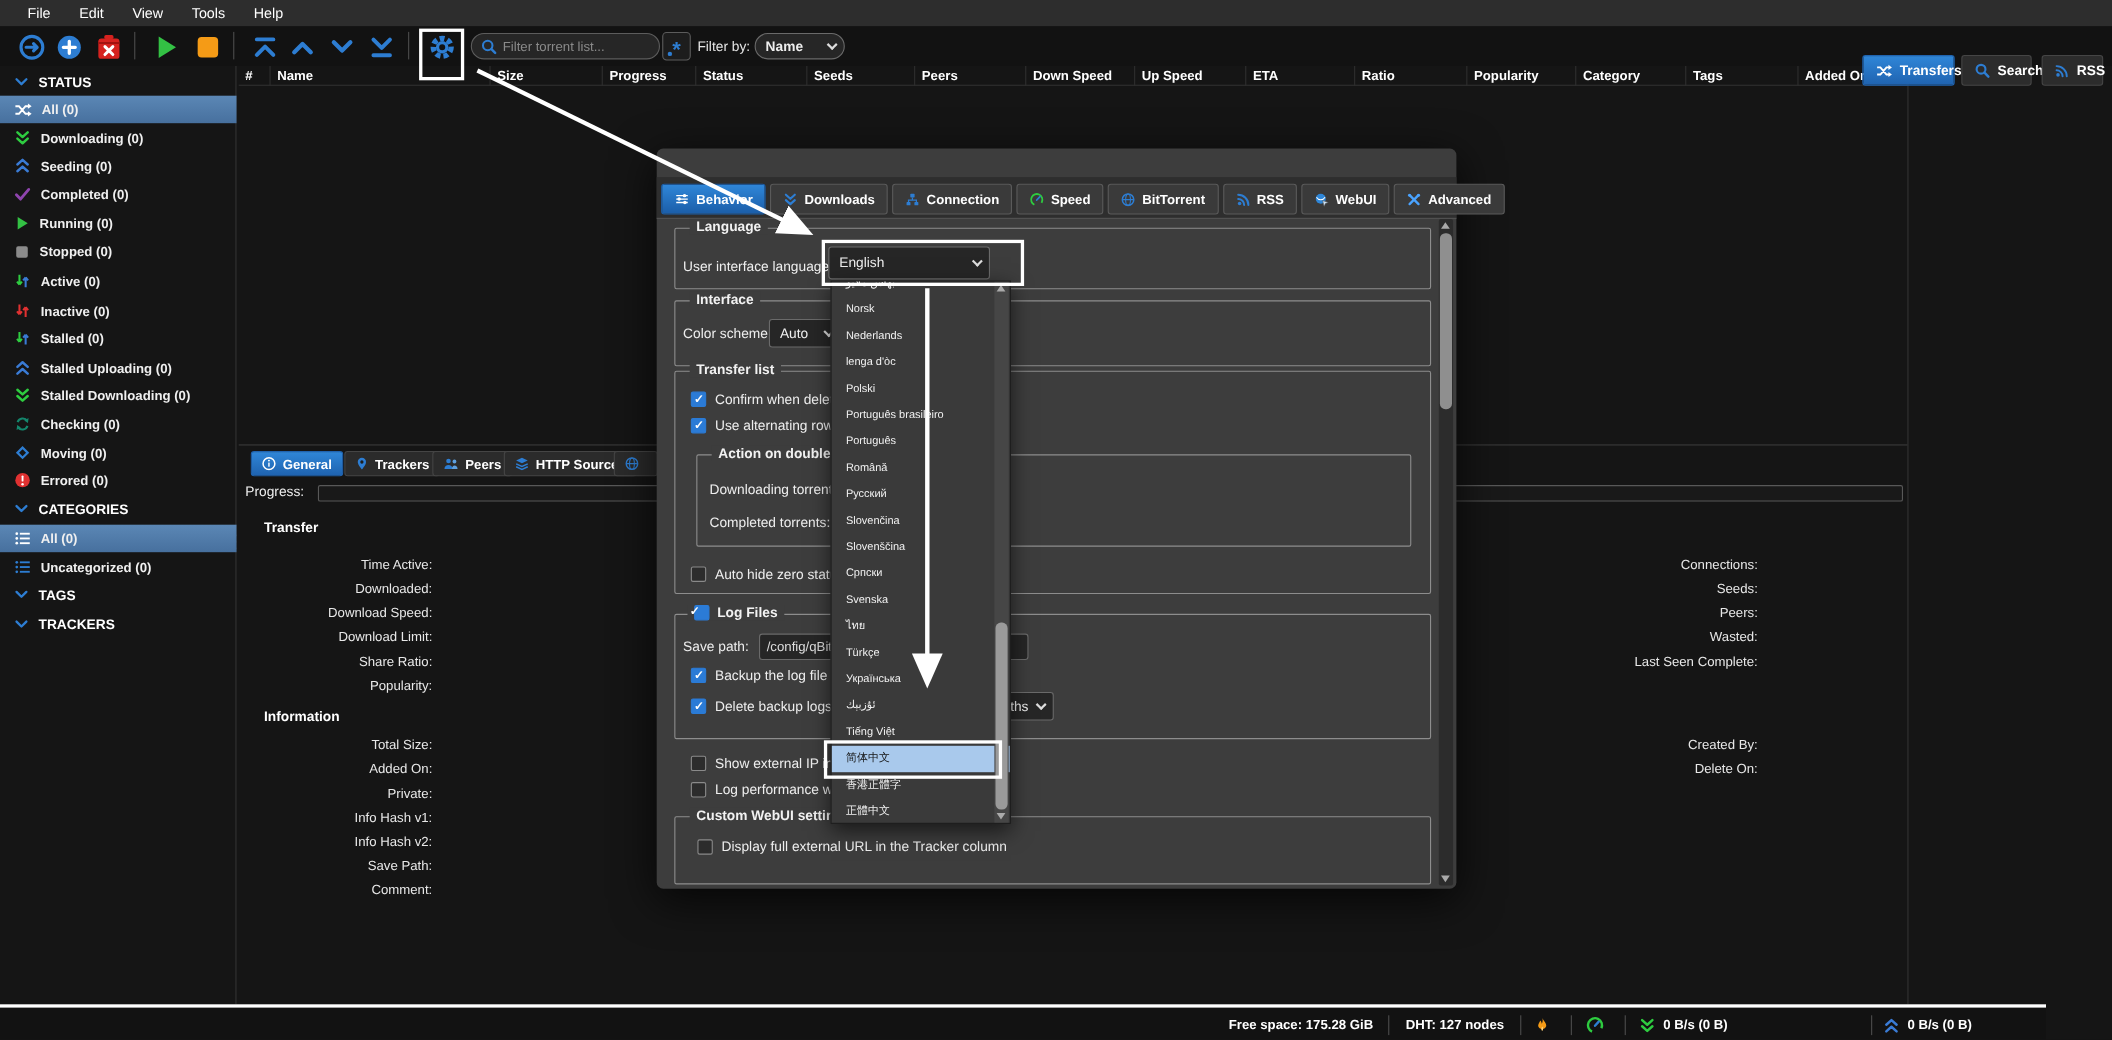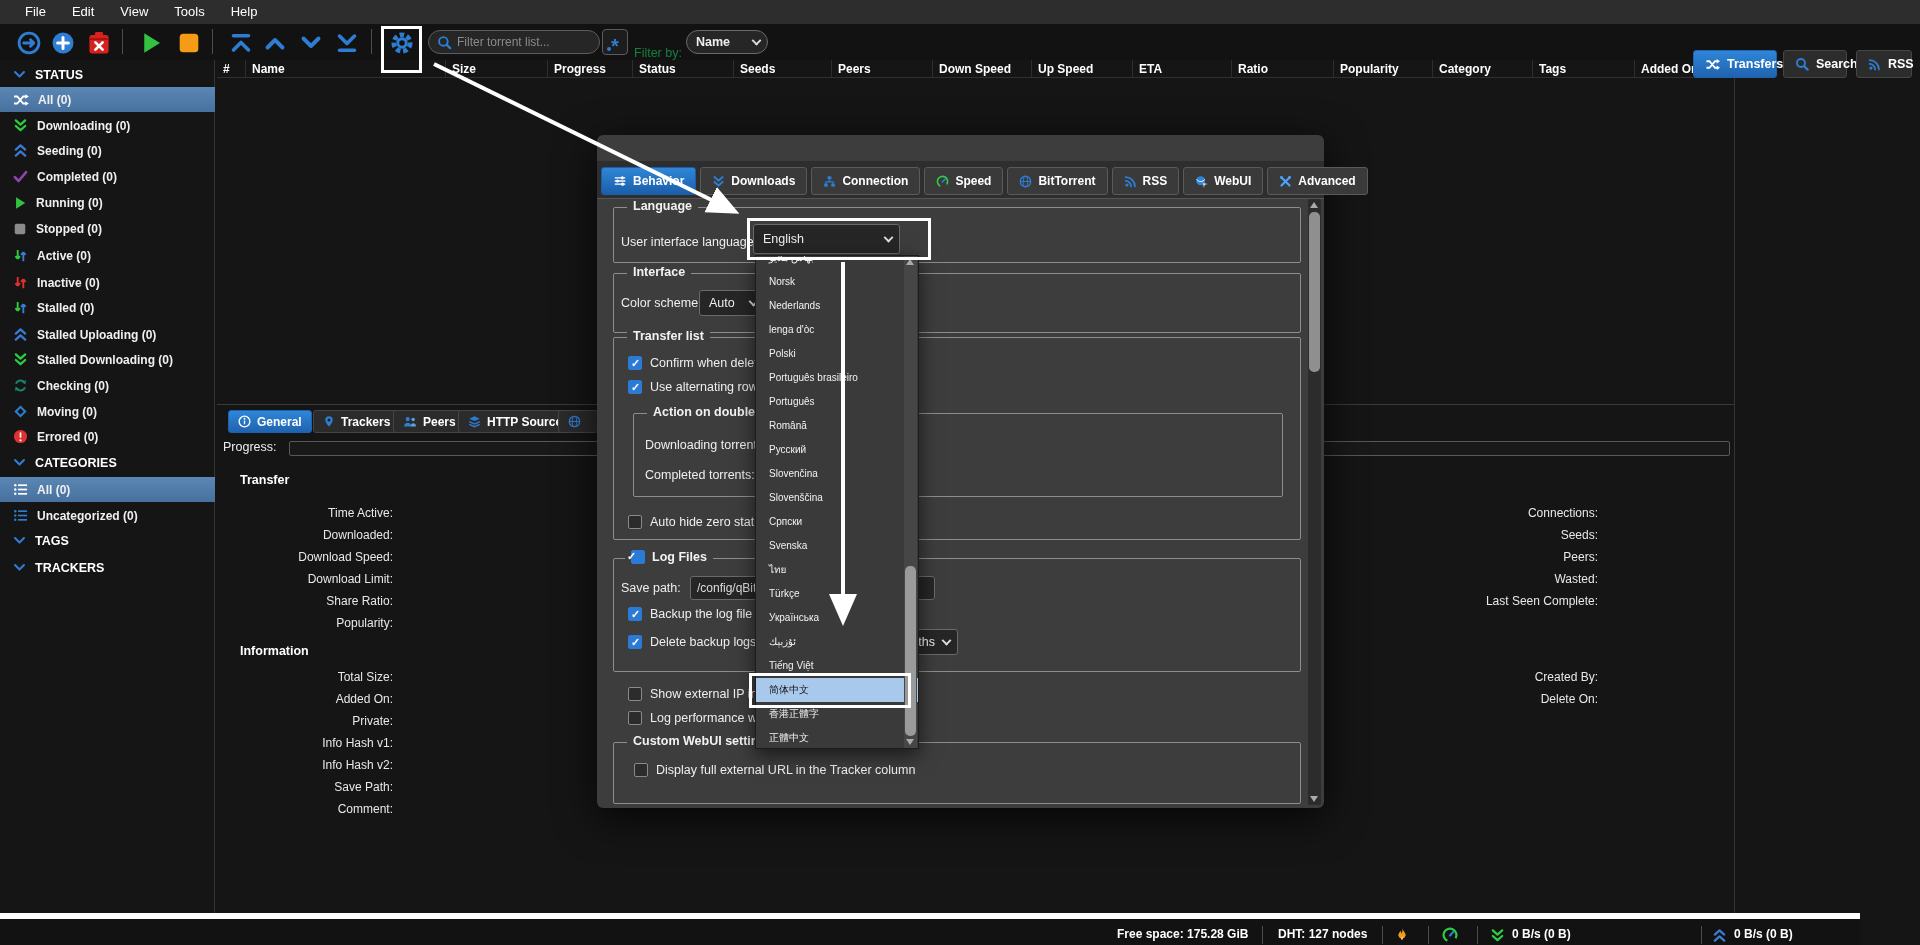--- a/index.html
+++ b/index.html
@@ -14,21 +14,21 @@
 
 .toolbar{position:absolute;left:0;top:24px;width:1920px;height:36px;background:#121212;z-index:5}
 .tbtn{position:absolute;top:30px;width:26px;height:26px;transform:translateY(-24px);display:flex;align-items:center;justify-content:center}
 .tsep{position:absolute;top:5px;width:1px;height:25px;background:#4d4d4d}
 .searchbox{position:absolute;left:428px;top:6px;width:172px;height:24px;background:#262626;border:1px solid #5c5c5c;border-radius:12px;display:flex;align-items:center;padding:0 8px;gap:5px}
 .searchbox input{background:transparent;border:none;outline:none;color:#cfcfcf;font-size:12px;width:130px;font-family:"Liberation Sans",sans-serif}
 .searchbox input::placeholder{color:#8a8a8a}
 .regexbox{position:absolute;left:602px;top:5px;width:26px;height:26px;border:1px solid #5c5c5c;border-radius:4px;background:#1d1d1d;display:flex;align-items:center;justify-content:center;position:absolute}
 .regexstar{color:#2d7dd2;font-size:20px;font-weight:bold;line-height:10px;margin-top:8px}
 .regexdot{position:absolute;left:4px;bottom:3px;width:4px;height:4px;border-radius:50%;background:#2d7dd2}
-.filterby{position:absolute;left:634px;top:0;height:36px;display:flex;align-items:flex-end;font-size:12.5px;color:#15803d}
+.filterby{position:absolute;left:634px;top:0;height:36px;display:flex;align-items:center;font-size:12.5px;color:#e5e5e5}
 .sel{background:#262626;border:1px solid #6a6a6a;color:#eee;font-size:12.5px;display:flex;align-items:center;padding:0 22px 0 9px;position:absolute;border-radius:3px}
 .sel .chev{position:absolute;right:7px;top:50%;width:7px;height:7px;border-right:2px solid #ddd;border-bottom:2px solid #ddd;transform:translateY(-70%) rotate(45deg)}
 .sel.round{border-radius:12px;font-weight:bold}
 .viewbtn{position:absolute;top:26px;height:28px;border-radius:3px;display:flex;align-items:center;gap:7px;padding:0 11px;font-size:12.5px;font-weight:bold;color:#fff;background:#2c2c2c;border:1px solid #454545}
 .viewbtn.active{background:linear-gradient(#2f86d8,#1f63b0);border-color:#1f63b0}
 
 
 .sidebar{position:absolute;left:0;top:60px;width:215px;height:853px;background:#151515;border-right:1px solid #333;z-index:4}
 .sbhead{position:absolute;left:0;width:215px;height:25px;display:flex;align-items:center;gap:9px;padding-left:13px;font-size:12.5px;font-weight:bold;color:#fff}
 .sbrow{position:absolute;left:0;width:215px;height:25px;display:flex;align-items:center;gap:9px;padding-left:13px;font-size:12px;font-weight:bold;color:#f0f0f0}
@@ -43,21 +43,21 @@
 
 
 .props-divider{position:absolute;left:217px;top:404px;width:1517px;height:1px;background:#3a3a3a;z-index:3}
 .ptab{position:absolute;top:410px;height:23px;border-radius:3px;background:#2b2b2b;border:1px solid #454545;display:flex;align-items:center;gap:6px;padding:0 9px;font-size:12px;font-weight:bold;color:#fff;z-index:3}
 .ptab.active{background:linear-gradient(#2f86d8,#1f63b0);border-color:#1f63b0}
 .plabel{position:absolute;width:170px;text-align:right;font-size:12px;color:#e8e8e8;z-index:3}
 .ptitle{position:absolute;font-size:12.5px;font-weight:bold;color:#fff;z-index:3}
 .progressbar{position:absolute;left:289px;top:441px;width:1441px;height:15px;border:1px solid #585858;background:#191919;border-radius:2px;z-index:3}
 
 
-.statusbar{position:absolute;left:0;top:913px;width:1860px;height:32px;background:#121212;border-top:6px solid #ffffff;z-index:5}
+.statusbar{position:absolute;left:0;top:913px;width:1860px;height:32px;background:#121212;border-top:3px solid #ffffff;z-index:5}
 .stxt{position:absolute;top:8px;font-size:12px;font-weight:bold;color:#fff;white-space:nowrap}
 .ssep{position:absolute;top:7px;width:1px;height:18px;background:#4d4d4d}
 .sicon{position:absolute;top:8px}
 
 
 .dialog{position:absolute;left:597px;top:135px;width:727px;height:673px;background:#3d3d3d;border-radius:6px;box-shadow:0 10px 40px rgba(0,0,0,.75);z-index:50}
 .dtitle{position:absolute;left:0;top:0;width:727px;height:26px;background:#4a4a4a;border-radius:6px 6px 0 0;display:flex;align-items:center;gap:8px;padding:0 10px;font-size:12.5px;font-weight:bold;color:#fff}
 .dclose{position:absolute;right:8px;top:5px;width:16px;height:16px;border-radius:3px;color:#ddd;font-size:12px;line-height:15px;text-align:center;font-weight:bold}
 .tabstrip{position:absolute;left:0;top:26px;width:727px;height:38px;background:#2e2e2e;border-bottom:1px solid #555;display:flex;align-items:flex-end;gap:4px;padding:0 0 3px 4px}
 .dtab{height:28px;border-radius:3px;background:#3a3a3a;border:1px solid #5a5a5a;display:flex;align-items:center;gap:6px;padding:0 11px;font-size:12px;font-weight:bold;color:#fff}

